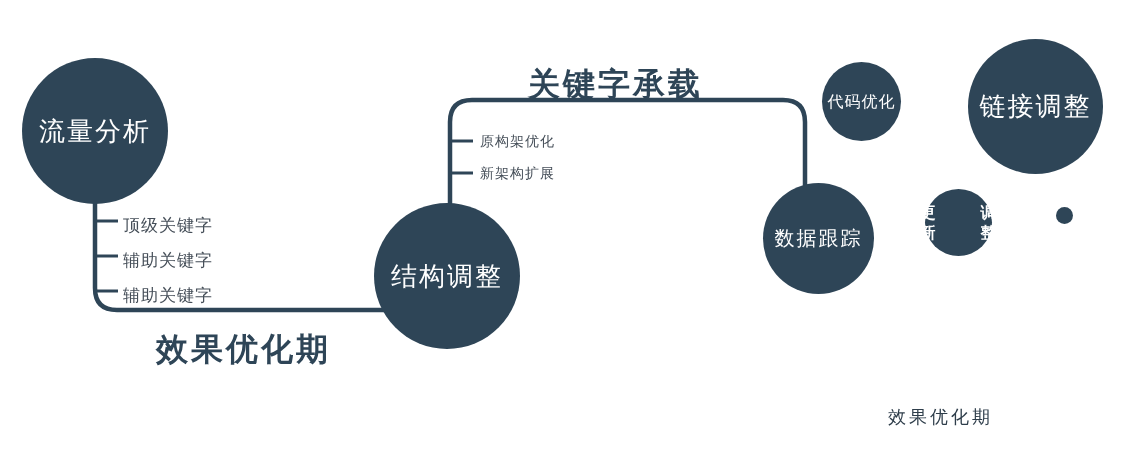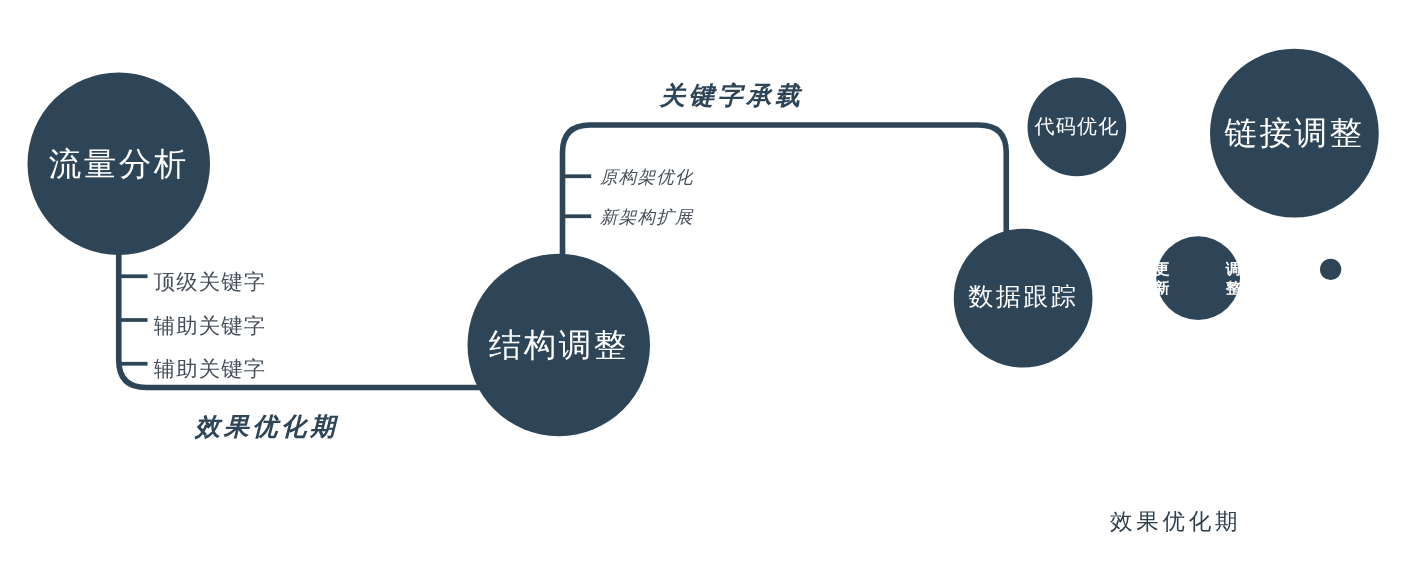--- a/index.html
+++ b/index.html
@@ -40,41 +40,40 @@
     text-align: center;
     z-index: 2;
     letter-spacing: 2px;
     line-height: 1.25;
   }
   .node-traffic        { left: 22px;  top: 58px;  width: 146px; height: 146px; font-size: 26px; }
   .node-structure      { left: 374px; top: 203px; width: 146px; height: 146px; font-size: 26px; }
   .node-data-tracking  { left: 763px; top: 183px; width: 111px; height: 111px; font-size: 20px; }
   .node-code-opt       { left: 822px; top: 62px;  width: 79px;  height: 79px;  font-size: 16px; letter-spacing: 1px; }
   .node-link-adjust    { left: 968px; top: 39px;  width: 135px; height: 135px; font-size: 26px; text-align: right; }
-  .node-update-adjust  { left: 925px; top: 189px; width: 67px;  height: 67px;  font-size: 12px; font-weight: bold; letter-spacing: 1px; gap: 44px; }
+  .node-update-adjust  { left: 925px; top: 189px; width: 67px;  height: 67px;  font-size: 16px; font-weight: bold; letter-spacing: 1px; gap: 44px; }
   .node-analysis-report{ left: 929px; top: 256px; width: 111px; height: 111px; font-size: 25px; }
   .node-dot            { left: 1056px; top: 207px; width: 17px; height: 17px; }
   .tick-label {
     position: absolute;
     color: var(--tick);
     font-size: 17px;
     letter-spacing: 1px;
     z-index: 3;
     white-space: nowrap;
   }
-  .tick-label.p2 { font-size: 14px; font-style: italic; }
+  .tick-label.p2 { font-size: 14px; }
   .edge-label {
     position: absolute;
     color: var(--label);
-    font-size: 20px;
+    font-size: 32px;
     font-weight: bold;
     letter-spacing: 3px;
     z-index: 3;
     white-space: nowrap;
-    font-style: italic;
   }
   .footer-label {
     position: absolute;
     left: 888px; top: 405px;
     color: #2e3d4a;
     font-size: 18px;
     letter-spacing: 3px;
     z-index: 3;
     white-space: nowrap;
   }

